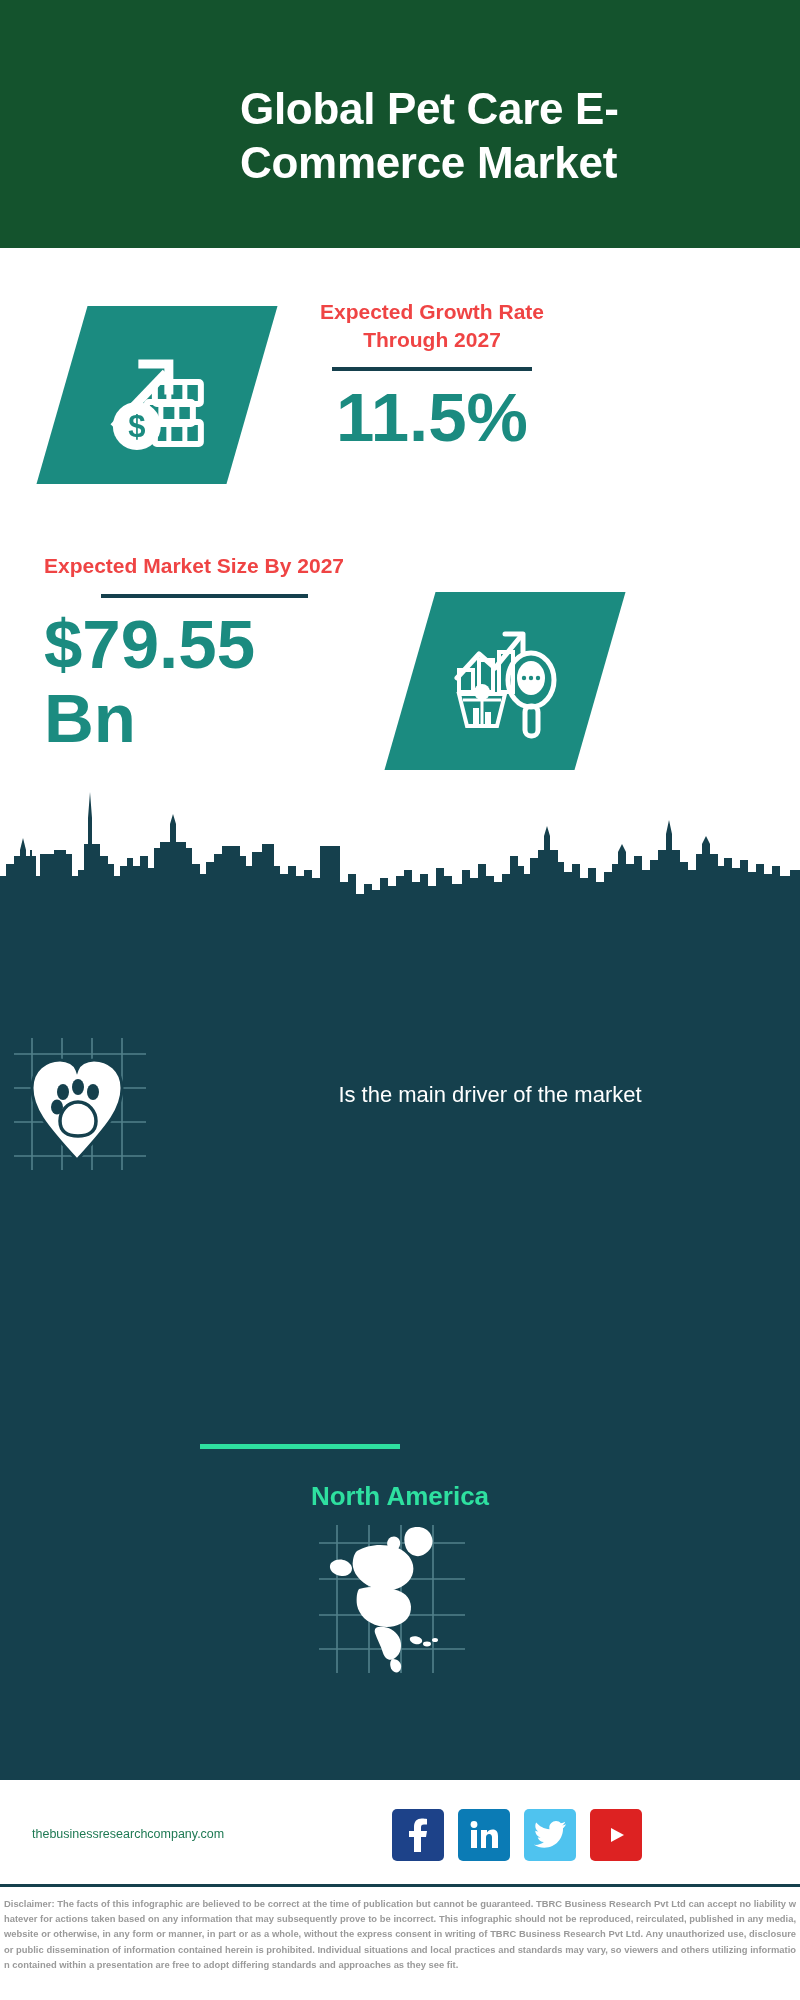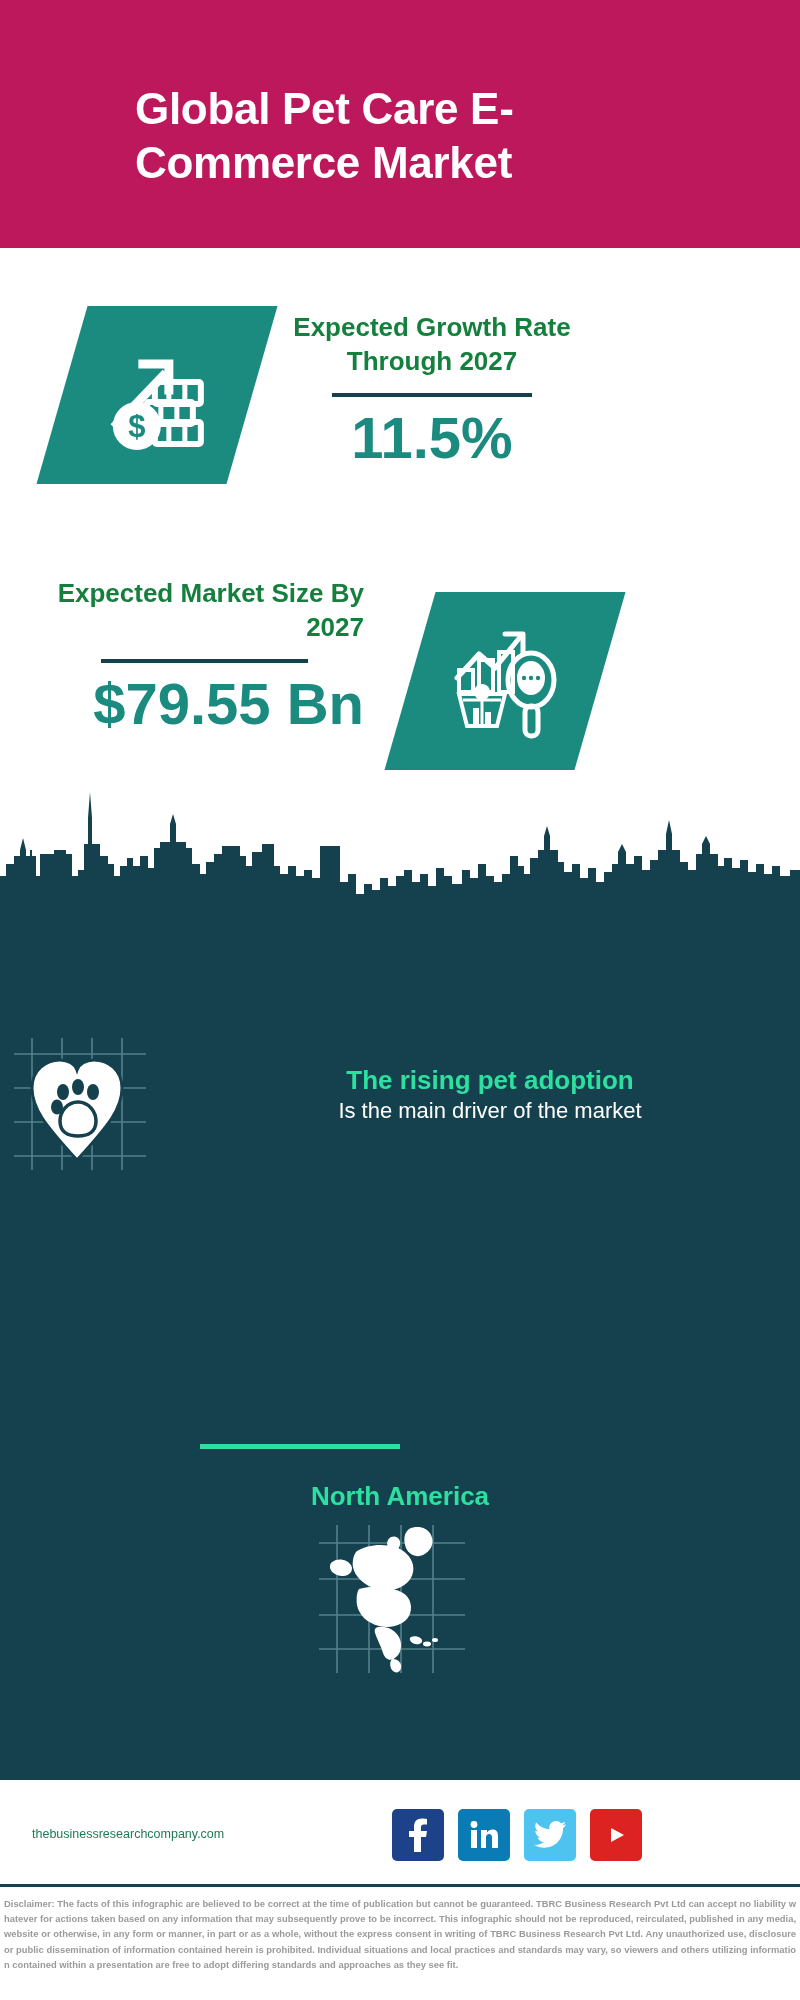--- a/index.html
+++ b/index.html
@@ -18,24 +18,24 @@
     overflow: hidden;
     margin: 0 auto;
   }
 
   
   .header {
     position: absolute;
     left: 0; top: 0;
     width: 800px;
     height: 248px;
-    background: #be185d;
-    display: flex;
-    align-items: center;
-    justify-content: center;
+    background: #14532d;
+    display: flex;
+    align-items: center;
+    justify-content: flex-end;
   }
   .header-title {
     width: 560px;
     color: #ffffff;
     font-size: 44px;
     font-weight: bold;
     line-height: 1.22;
     text-align: left;
     letter-spacing: -0.3px;
     margin-left: 30px;
@@ -76,51 +76,50 @@
   .badge-size {
     left: 410px;
     top: 592px;
     width: 190px;
     height: 178px;
   }
 
   
   .stat-block { position: absolute; }
   .stat-label {
-    color: #15803d;
-    font-size: 26px;
+    color: #ef4444;
+    font-size: 21px;
     font-weight: bold;
     line-height: 1.32;
-    margin-top: 12px;
   }
   .stat-rule {
     height: 4px;
     background: #15404d;
     margin: 14px 0 10px 0;
   }
   .stat-value {
     color: #1b8b80;
-    font-size: 58px;
+    font-size: 69px;
     font-weight: bold;
     line-height: 1.08;
   }
 
   .growth-block {
     left: 282px;
     top: 298px;
     width: 300px;
     text-align: center;
   }
   .growth-block .stat-rule { width: 200px; margin-left: auto; margin-right: auto; }
 
   .size-block {
     left: 44px;
-    top: 564px;
+    top: 552px;
     width: 320px;
-    text-align: right;
+    text-align: left;
   }
   .size-block .stat-rule { width: 207px; margin-left: auto; margin-right: auto; }
 
   
   .skyline {
     position: absolute;
     left: 0;
     top: 778px;
     width: 800px;
     height: 130px;
@@ -331,21 +330,20 @@
         <path d="M77 152 C44 116 32 100 32 80 C32 62 46 52 60 52 C68 52 75 56 77 62 C79 56 86 52 94 52 C108 52 122 62 122 80 C122 100 110 116 77 152 Z" fill="#ffffff" stroke="#15404d" stroke-width="3"></path>
 
         <ellipse cx="63" cy="84" rx="6" ry="8" fill="#15404d"></ellipse>
         <ellipse cx="78" cy="79" rx="6" ry="8" fill="#15404d"></ellipse>
         <ellipse cx="93" cy="84" rx="6" ry="8" fill="#15404d"></ellipse>
         <ellipse cx="57" cy="99" rx="6" ry="7.5" fill="#15404d"></ellipse>
         <path d="M78 94 C89 94 96 104 96 113 C96 124 88 128 78 128 C68 128 60 124 60 113 C60 104 67 94 78 94 Z" fill="#ffffff" stroke="#15404d" stroke-width="3.5"></path>
       </svg>
     </div>
     <div class="fact-text">
-      <div class="fact-head">The rising pet adoption</div>
       <div class="fact-body">Is the main driver of the market</div>
     </div>
   </div>
 
   <div class="divider-green"></div>
 
   <div class="fact-row fact-two">
     <div class="fact-text">
       <div class="fact-head">North America</div>
     </div>

